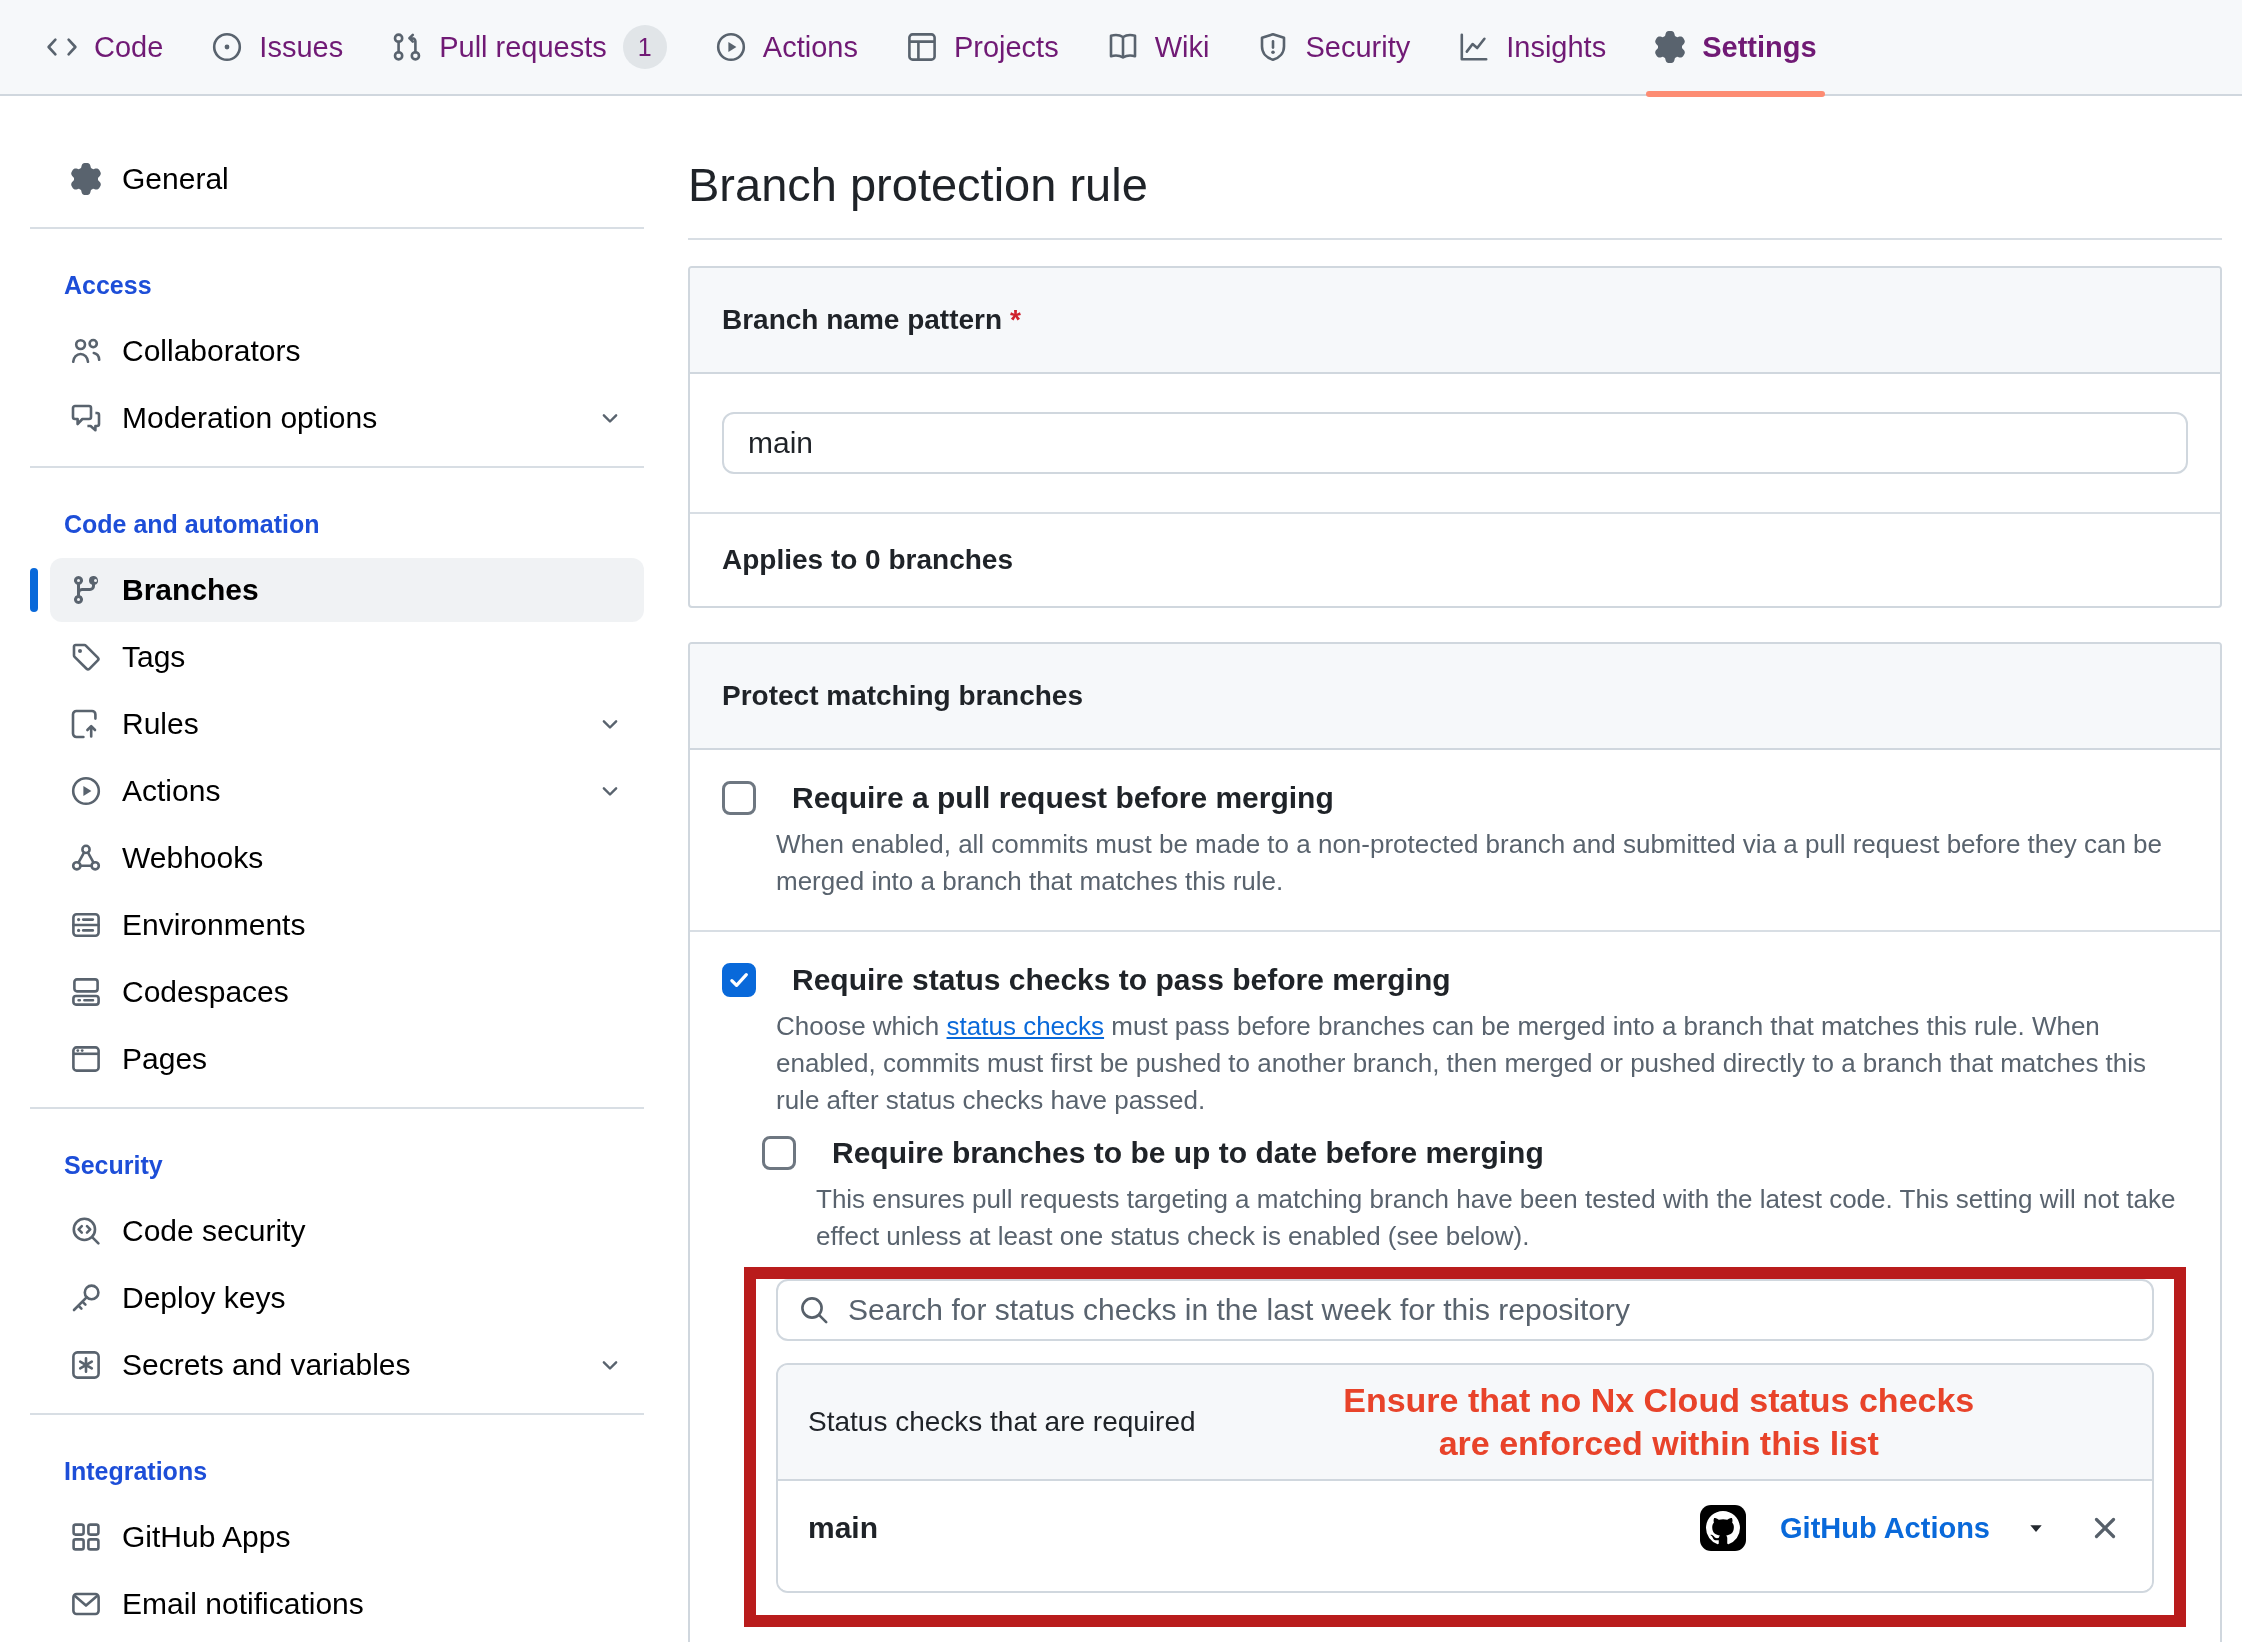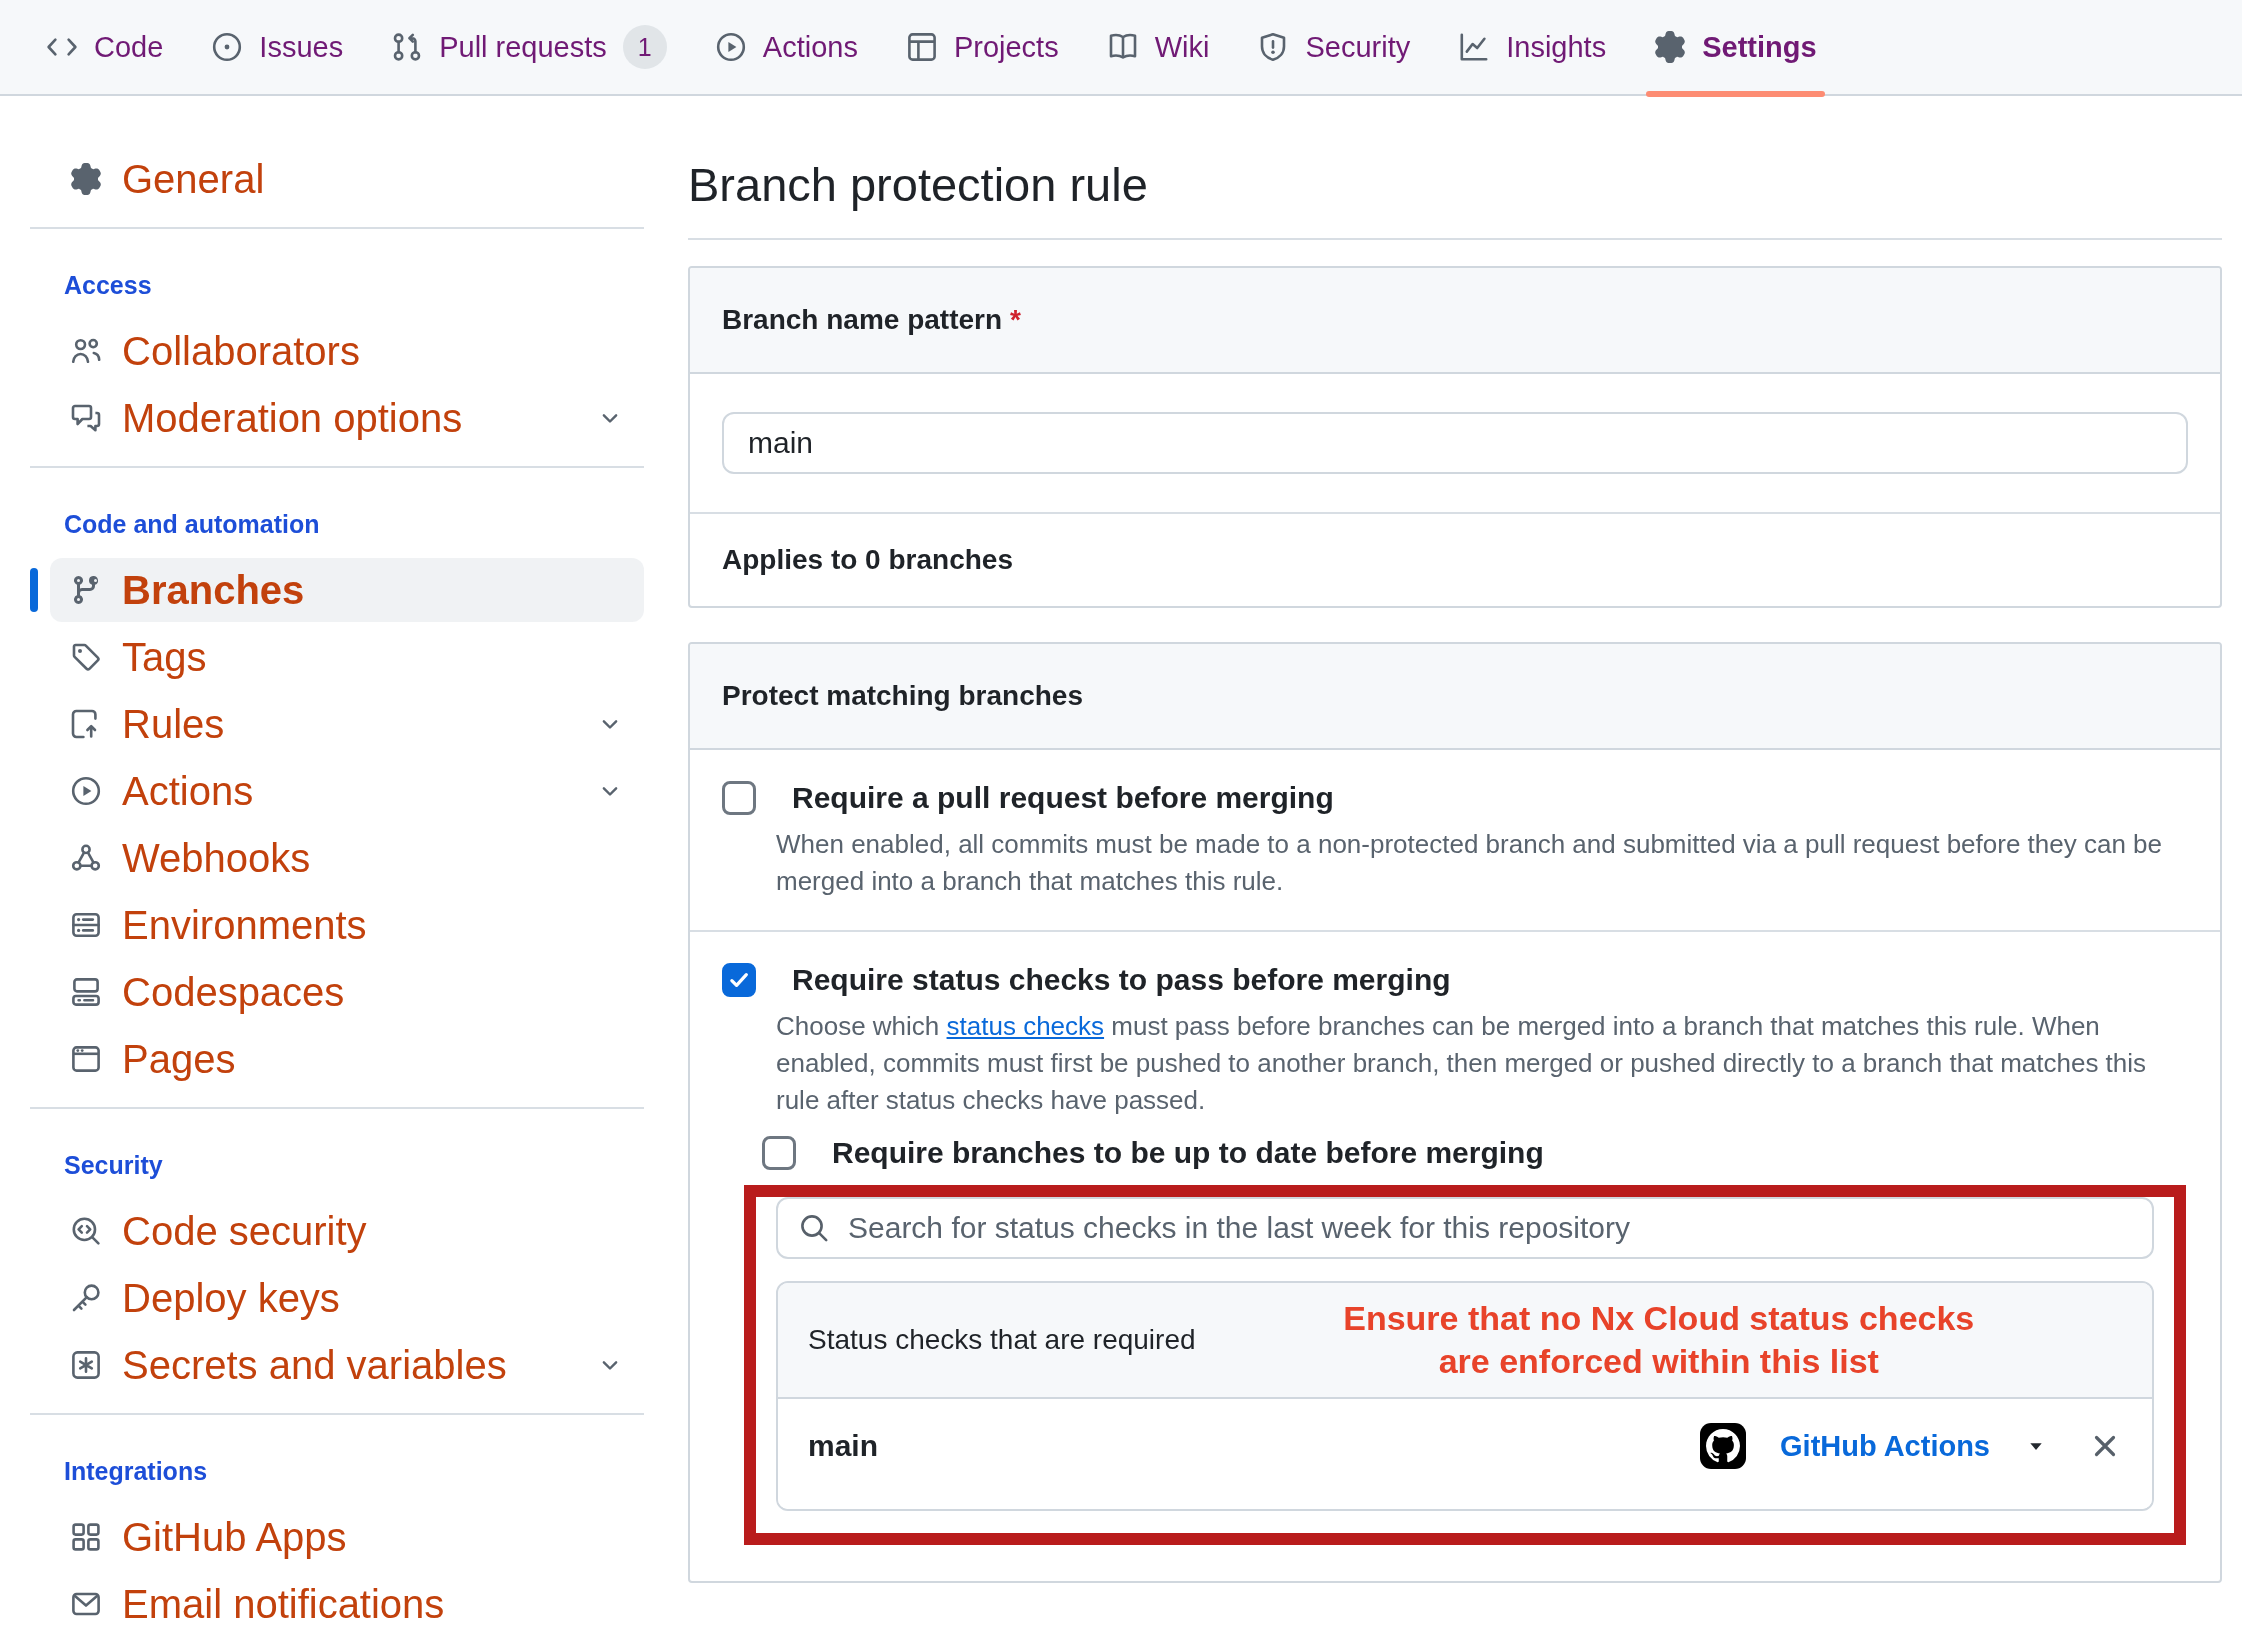--- a/index.html
+++ b/index.html
@@ -16,21 +16,21 @@
   .nav-item.active::after { content:""; position:absolute; left:16px; right:16px; bottom:-2px;
     height:6px; border-radius:4px; background:#fd8c73; }
   .badge { background:rgba(175,184,193,.3); border-radius:999px; min-width:44px; height:44px;
     display:flex; align-items:center; justify-content:center; font-size:25px; padding:0 8px; }
 
   .layout { display:flex; align-items:flex-start; }
 
   
   .sidebar { width:660px; flex:none; padding:48px 0 0 30px; }
   .side-item { display:flex; align-items:center; gap:20px; height:64px; margin:3px 16px 3px 20px;
-    padding:0 20px; border-radius:12px; font-size:40px; color:#c2410c; position:relative; cursor:pointer; }
+    padding:0 20px; border-radius:12px; font-size:30px; color:#000000; position:relative; cursor:pointer; }
   .side-item .oi { width:32px; height:32px; color:#59636e; flex:none; }
   .side-item.active { background:rgba(208,215,222,.32); font-weight:700; }
   .side-item.active::before { content:""; position:absolute; left:-20px; top:50%; transform:translateY(-50%);
     width:8px; height:44px; border-radius:6px; background:#0969da; }
   .side-item .chev { margin-left:auto; width:28px; height:28px; color:#59636e; }
   .side-divider { border-top:2px solid #d8dee4; margin:16px 16px 16px 0; }
   .side-title { font-size:25px; font-weight:700; color:#1d4ed8; padding:26px 0 16px 34px; }
 
   
   .main { flex:1; padding:26px 20px 0 28px; min-width:0; }
@@ -341,20 +341,21 @@
           </span>
           <span class="opt-label">Require status checks to pass before merging</span>
         </div>
         <p class="opt-desc"><span>Choose which </span><a class="inline-link">status checks</a><span> must pass before branches can be merged into a branch that matches this rule. When enabled, commits must first be pushed to another branch, then merged or pushed directly to a branch that matches this rule after status checks have passed.</span></p>
 
         <div class="sub-block">
           <div class="opt-row">
             <span class="cbx"></span>
             <span class="opt-label">Require branches to be up to date before merging</span>
           </div>
+          <p class="opt-desc">This ensures pull requests targeting a matching branch have been tested with the latest code. This setting will not take effect unless at least one status check is enabled (see below).</p>
         </div>
 
         <div class="annotated">
           <div class="search-box">
             <svg class="oi" viewBox="0 0 16 16" fill="none" stroke="currentColor" stroke-width="1.3" stroke-linecap="round">
                 <circle cx="7" cy="7" r="4.8"></circle>
                 <path d="m10.6 10.6 3.5 3.5"></path>
               </svg>
             <input class="text-input search-input" type="text" placeholder="Search for status checks in the last week for this repository" style="">
           </div>

